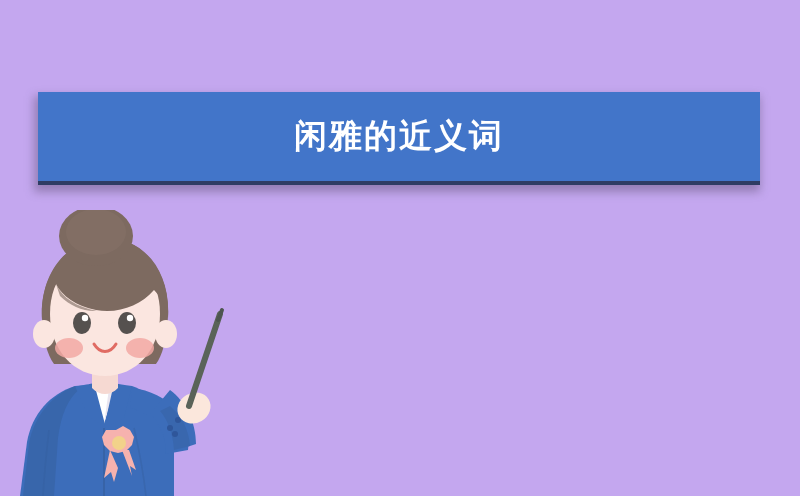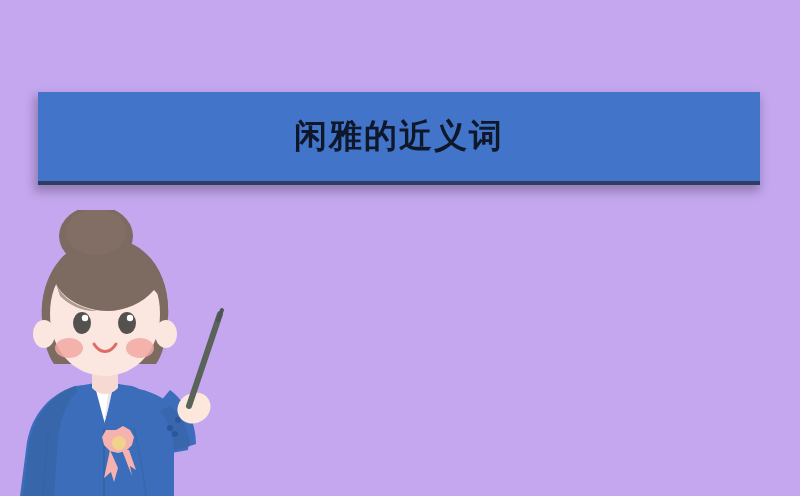--- a/index.html
+++ b/index.html
@@ -39,21 +39,21 @@
     width: 722px;
     height: 93px;
     background: #4275c9;
     border-bottom: 4px solid #2f3c63;
     box-sizing: border-box;
     display: flex;
     align-items: center;
     justify-content: center;
   }
   .banner-title {
-    color: #0f172a;
+    color: #ffffff;
     font-size: 33px;
     font-weight: bold;
     letter-spacing: 2px;
     line-height: 1;
     font-family: "DejaVu Sans", "Liberation Sans", sans-serif;
     text-align: center;
     white-space: nowrap;
     margin-bottom: 2px;
   }
 

